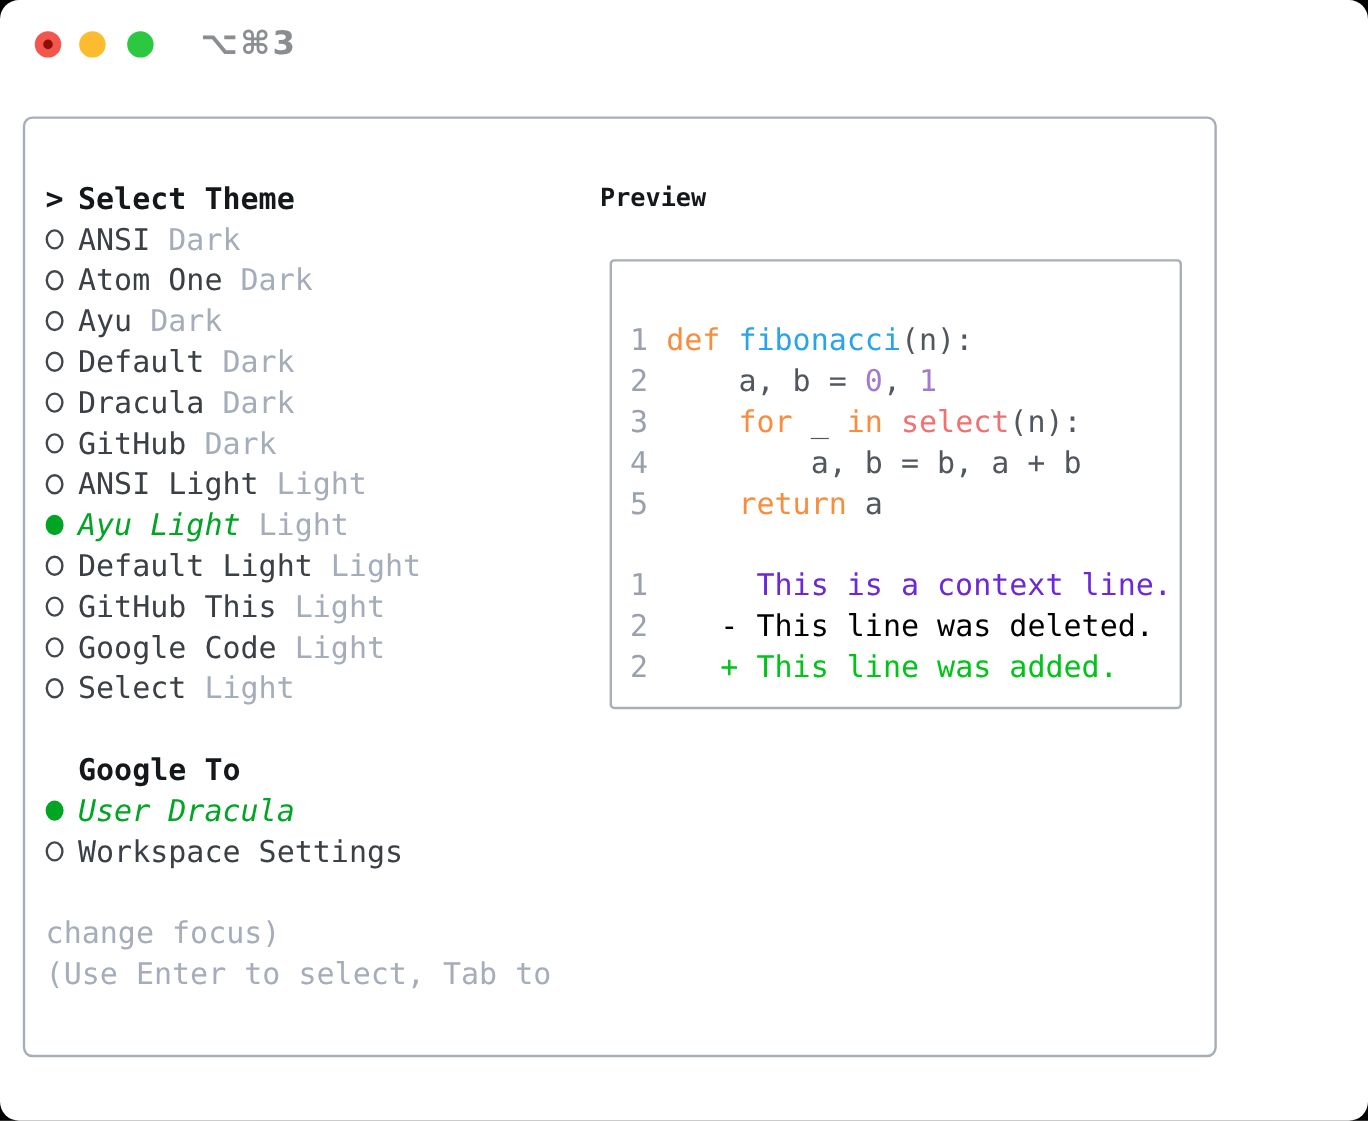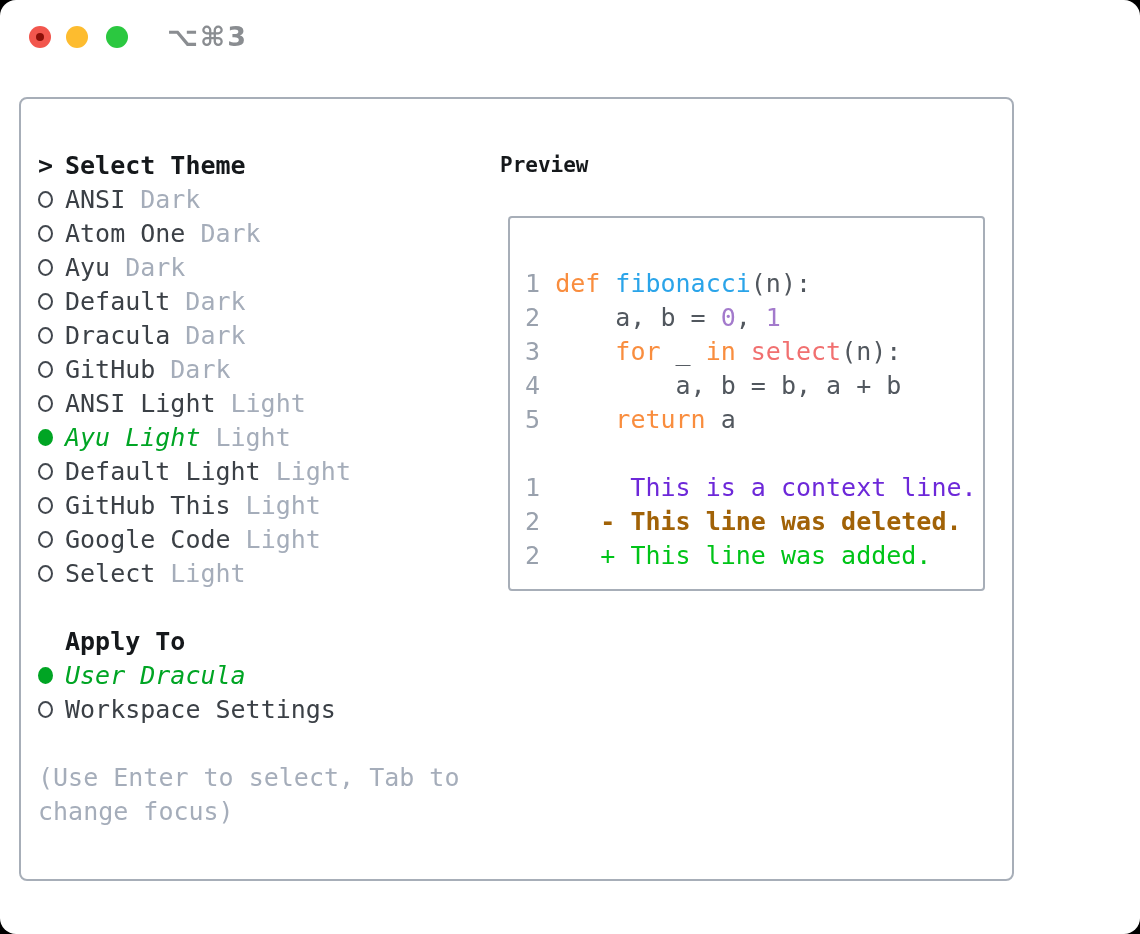--- a/index.html
+++ b/index.html
@@ -50,21 +50,21 @@
   }
   .codeblock{padding:49px 4px 0 15px;font-size:25px;line-height:34px;}
   .code-line{white-space:pre;height:34px;}
   .tok-num{color:#99a1ad;}
   .tok-plain{color:#51575e;}
   .tok-kw{color:#f98d3e;}
   .tok-fn{color:#2aa4e9;}
   .tok-lit{color:#a37acc;}
   .tok-call{color:#f17070;}
   .tok-ctx{color:#6d28d9;}
-  .tok-del{color:#a16207;font-weight:bold;}
+  .tok-del{color:#000000;}
   .tok-add{color:#00c418;margin-top:18px;}
 </style>
 </head>
 <body>
 
 <div class="window">
 
   <div class="titlebar">
     <div class="light close">
       <div class="close-dot"></div>
@@ -163,39 +163,39 @@
           <span class="marker">
             <span class="radio"></span>
           </span>
           <span class="name">Select</span>
           <span class="tag">Light</span>
         </div>
       </div>
     <div class="blankrow"></div>
     <div class="row">
       <span class="marker"></span>
-      <span class="hdr">Apply To</span>
+      <span class="hdr">Google To</span>
     </div>
     <div id="apply-rows">
         <div class="row selected">
           <span class="marker">
             <span class="radio filled"></span>
           </span>
           <span class="name">User Dracula</span>
         </div>
         <div class="row">
           <span class="marker">
             <span class="radio"></span>
           </span>
           <span class="name">Workspace Settings</span>
         </div>
       </div>
     <div class="blankrow"></div>
+    <div class="row help">change focus)</div>
     <div class="row help">(Use Enter to select, Tab to</div>
-    <div class="row help">change focus)</div>
   </div>
 
   <div class="preview-header">Preview</div>
 
   <div class="preview-box">
     <div class="codeblock" id="code-lines">
         <div class="code-line"><span class="tok-num">1</span><span class="tok-plain"> </span><span class="tok-kw">def</span><span class="tok-plain"> </span><span class="tok-fn">fibonacci</span><span class="tok-plain">(n):</span></div>
         <div class="code-line"><span class="tok-num">2</span><span class="tok-plain">     a, b = </span><span class="tok-lit">0</span><span class="tok-plain">, </span><span class="tok-lit">1</span></div>
         <div class="code-line"><span class="tok-num">3</span><span class="tok-plain">     </span><span class="tok-kw">for</span><span class="tok-plain"> _ </span><span class="tok-kw">in</span><span class="tok-plain"> </span><span class="tok-call">select</span><span class="tok-plain">(n):</span></div>
         <div class="code-line"><span class="tok-num">4</span><span class="tok-plain">         a, b = b, a + b</span></div>

